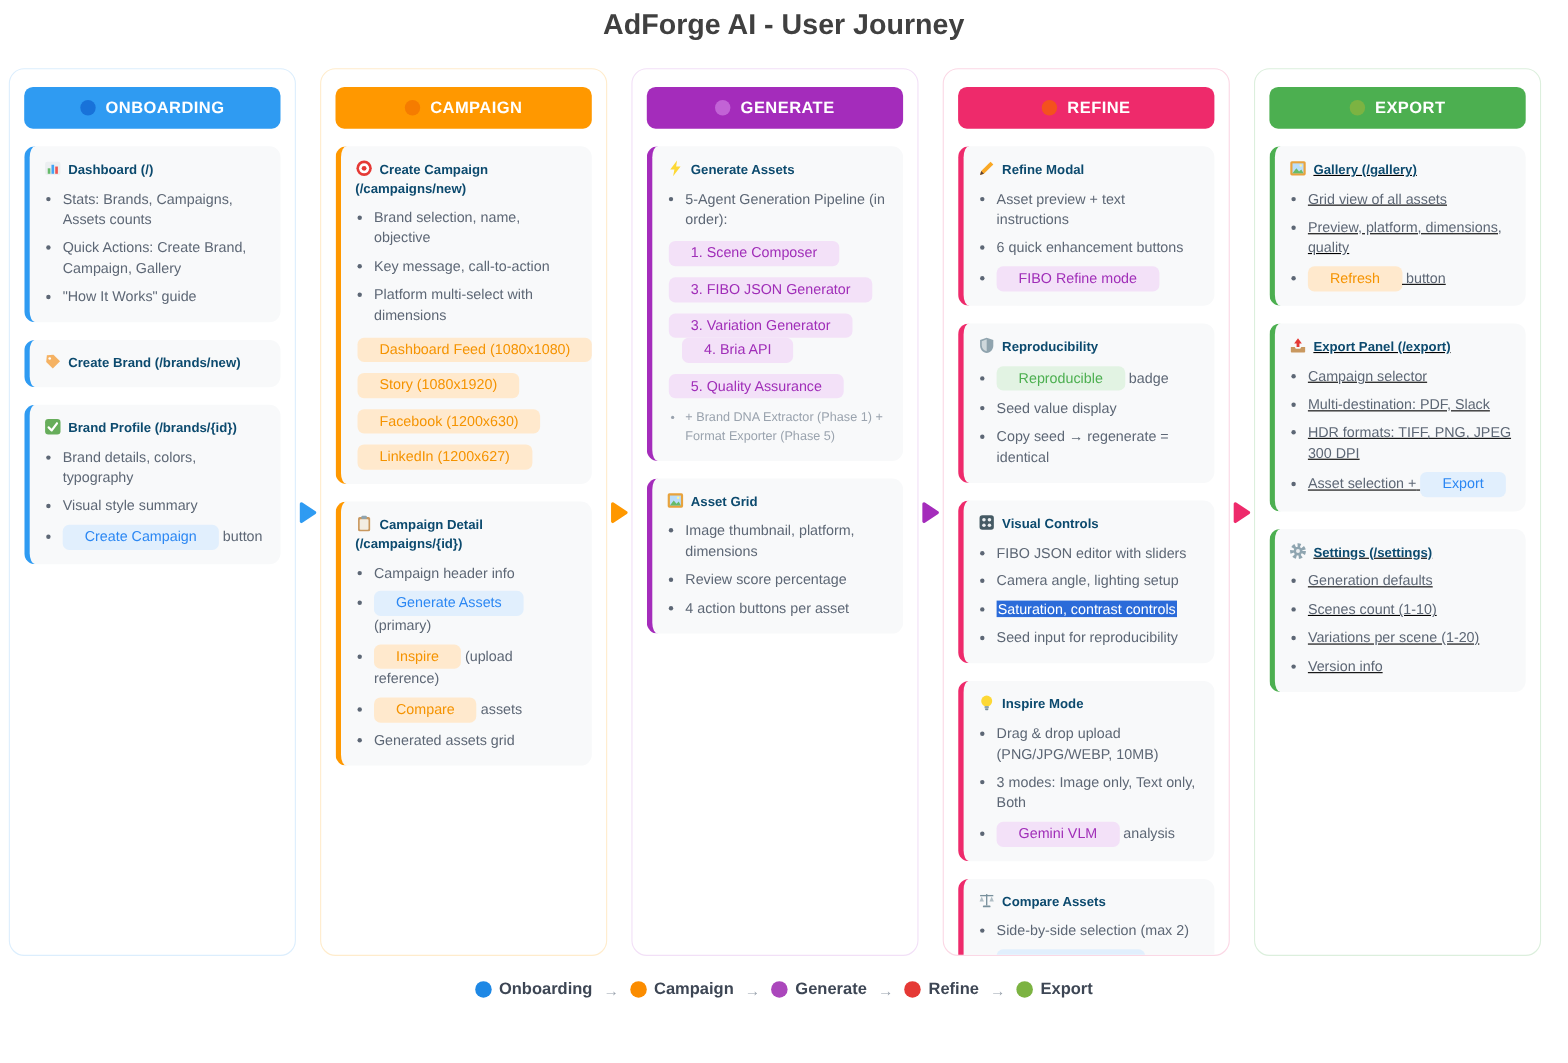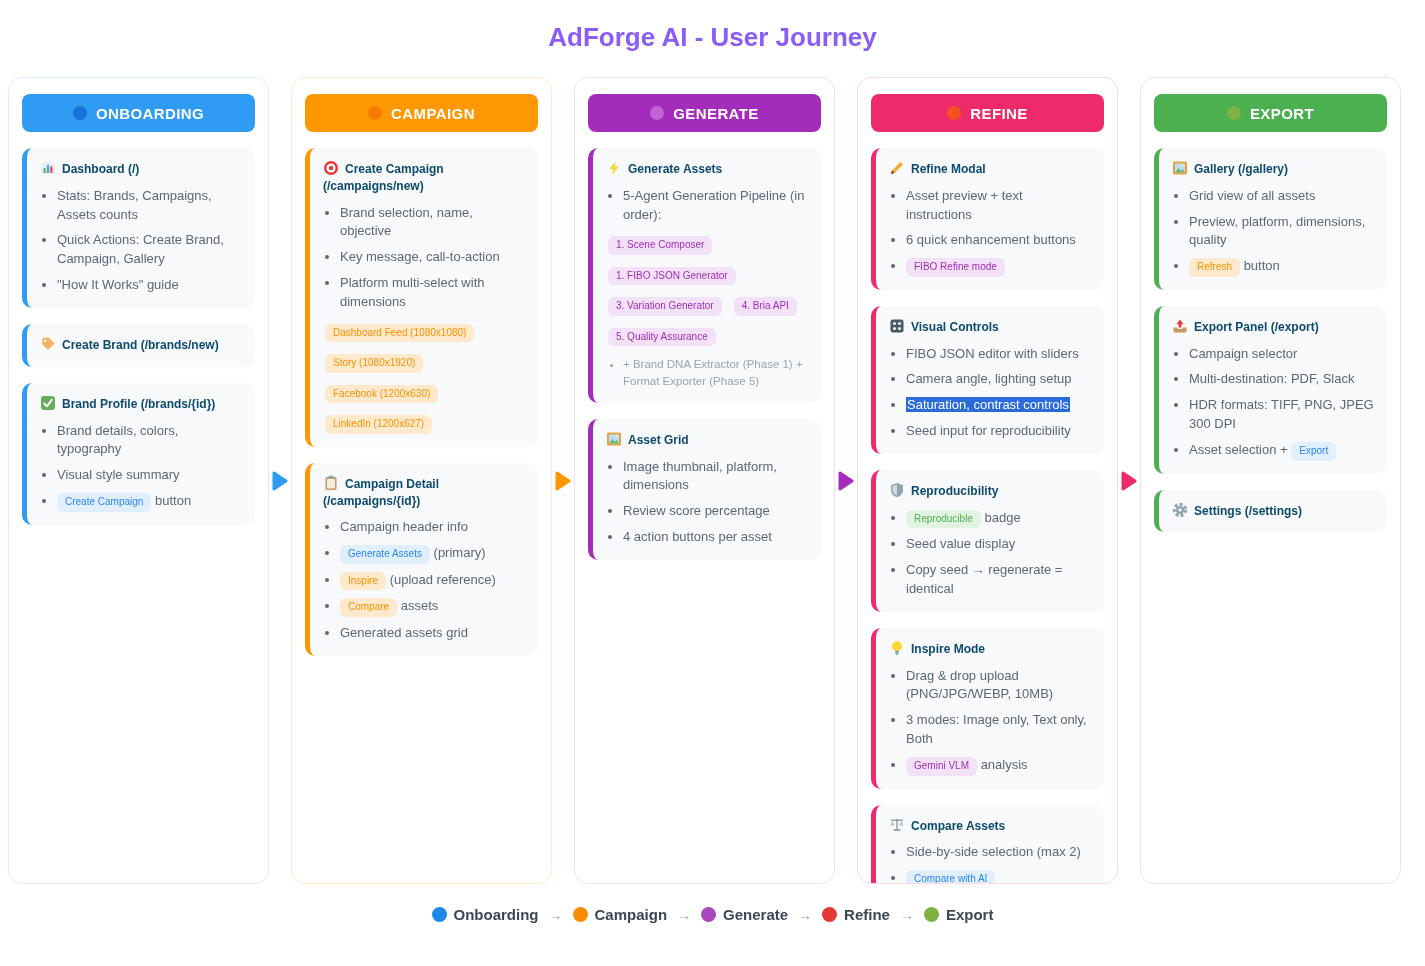--- a/index.html
+++ b/index.html
@@ -1,46 +1,46 @@
 <!DOCTYPE html>
 <html><head>
 <meta charset="utf-8">
 <style>
   html,body{margin:0;padding:0;background:#fff;}
   body{width:1425px;height:966px;font-family:"Liberation Sans",sans-serif;overflow:hidden;}
-  .page-title{text-align:center;font-size:26px;font-weight:700;color:#8b5cf6;padding-top:22px;margin:0 0 24px;}
+  .page-title{text-align:center;font-size:26px;font-weight:700;color:#404040;padding-top:7px;margin:0 0 24px;}
   .board{display:flex;align-items:stretch;padding:0 8px;}
   .column{flex:0 0 261px;box-sizing:border-box;border:1px solid #eee;border-radius:14px;background:#fff;padding:16px 13px;height:807px;overflow:hidden;}
   .gapcell{flex:0 0 22px;position:relative;}
   .arrow{position:absolute;top:394px;left:3px;width:16px;height:20px;}
   .arrow svg{display:block;width:16px;height:20px;}
   .pill{height:38px;border-radius:8px;display:flex;align-items:center;justify-content:center;gap:9px;color:#fff;font-weight:700;font-size:15px;letter-spacing:.4px;margin-bottom:16px;}
   .dot{width:14px;height:14px;border-radius:50%;flex:0 0 14px;}
   .card{background:#f8f9fa;border-left:5px solid #ccc;border-radius:10px;padding:12px 13px 13px;margin-bottom:16px;}
   .card-title{font-weight:700;font-size:12px;color:#0c4a6e;line-height:1.4;}
   .icon{display:inline-block;width:16px;height:16px;vertical-align:-3px;margin-right:6px;}
   .icon svg{width:16px;height:16px;display:block;}
   ul.items{margin:9px 0 0;padding-left:17px;color:#5d6775;font-size:13px;line-height:1.45;}
   ul.items li{margin-bottom:7px;}
   ul.items li:last-child{margin-bottom:0;}
   ul.items.small{font-size:11.5px;color:#9aa3ae;margin-top:10px;}
-  .badge{display:inline-block;padding:2px 8px 3px;border-radius:6px;font-size:10px;line-height:1.35;white-space:nowrap;}
+  .badge{display:inline-block;padding:2px 20px 3px;border-radius:6px;font-size:13px;line-height:1.35;white-space:nowrap;}
   .b-blue{background:#e1effd;color:#2b87f3;}
   .b-purple{background:#f3e1f8;color:#a02eb8;}
   .b-orange{background:#ffe9cd;color:#f59300;text-align:center;}
   .b-green{background:#e2f3e3;color:#4caf50;}
   .badge-row{margin:10px 0 0 2px;}
   .badge-row .badge + .badge{margin-left:12px;}
   .sel{background:#2b6bd9;color:#fff;padding:0 1px;}
   
   .col-0{border-color:#dceefd;} .col-0 .pill{background:#2f9bf2;} .col-0 .dot{background:#1872d9;} .col-0 .card{border-left-color:#2f9bf2;}
   .col-1{border-color:#ffeccc;} .col-1 .pill{background:#ff9800;} .col-1 .dot{background:#f57c00;} .col-1 .card{border-left-color:#ff9800;}
   .col-2{border-color:#f2e0f7;} .col-2 .pill{background:#a42cbb;} .col-2 .dot{background:#c263d6;} .col-2 .card{border-left-color:#a42cbb;}
   .col-3{border-color:#fbd8e5;} .col-3 .pill{background:#ee2a6b;} .col-3 .dot{background:#f4511e;} .col-3 .card{border-left-color:#ee2a6b;}
-  .col-4{border-color:#dcefdd;} .col-4 .pill{background:#4caf50;} .col-4 .dot{background:#7cb342;} .col-4 .card{border-left-color:#4caf50;}
+  .col-4{border-color:#dcefdd;} .col-4 .pill{background:#4caf50;} .col-4 .dot{background:#7cb342;} .col-4 .card{border-left-color:#4caf50;text-decoration:underline;}
   .gap-0 .arrow{color:#2f9bf2;} .gap-1 .arrow{color:#ff9800;} .gap-2 .arrow{color:#a42cbb;} .gap-3 .arrow{color:#ee2a6b;}
   
   .legend{display:flex;justify-content:center;align-items:center;gap:10px;margin-top:22px;font-size:15px;font-weight:700;color:#3d4654;}
   .lg-item{display:flex;align-items:center;gap:7px;}
   .lg-dot{width:15px;height:15px;border-radius:50%;}
   .lg-sep{color:#9aa3ae;font-weight:400;font-size:14px;}
   .lgc-0{background:#1e88e5;} .lgc-1{background:#fb8c00;} .lgc-2{background:#ab47bc;} .lgc-3{background:#e53935;} .lgc-4{background:#7cb342;}
 </style>
 </head>
 <body>
@@ -151,21 +151,21 @@
     </div>
 
     <div class="card">
       <div class="card-title"><span class="icon"><svg viewBox="0 0 16 16">
               <path d="M9.5 0.8 L3.3 9 H7.1 L5.9 15.2 L12.7 6.4 H8.7 Z" fill="#fdd835"></path>
             </svg></span><span>Generate Assets</span></div>
       <ul class="items">
         <li><span>5-Agent Generation Pipeline (in order):</span></li>
       </ul>
       <div class="badge-row"><span class="badge b-purple">1. Scene Composer</span></div>
-      <div class="badge-row"><span class="badge b-purple">1. FIBO JSON Generator</span></div>
+      <div class="badge-row"><span class="badge b-purple">3. FIBO JSON Generator</span></div>
       <div class="badge-row"><span class="badge b-purple">3. Variation Generator</span><span class="badge b-purple">4. Bria API</span></div>
       <div class="badge-row"><span class="badge b-purple">5. Quality Assurance</span></div>
       <ul class="items small">
         <li><span>+ Brand DNA Extractor (Phase 1) + Format Exporter (Phase 5)</span></li>
       </ul>
     </div>
 
     <div class="card">
       <div class="card-title"><span class="icon"><svg viewBox="0 0 16 16">
               <rect x="1" y="1.5" width="14" height="13" rx="1.5" fill="#e8a33d"></rect>
@@ -202,48 +202,48 @@
             </svg></span><span>Refine Modal</span></div>
       <ul class="items">
         <li><span>Asset preview + text instructions</span></li>
         <li><span>6 quick enhancement buttons</span></li>
         <li><span class="badge b-purple">FIBO Refine mode</span></li>
       </ul>
     </div>
 
     <div class="card">
       <div class="card-title"><span class="icon"><svg viewBox="0 0 16 16">
+              <path d="M8 1 L14 3.2 V8 C14 11.8 11.4 14.3 8 15 C4.6 14.3 2 11.8 2 8 V3.2 Z" fill="#90a4ae"></path>
+              <path d="M8 2.5 V13.4 C5.5 12.7 3.5 10.7 3.5 8 V4.2 Z" fill="#cfd8dc"></path>
+            </svg></span><span>Reproducibility</span></div>
+      <ul class="items">
+        <li><span class="badge b-green">Reproducible</span> <span>badge</span></li>
+        <li><span>Seed value display</span></li>
+        <li><span>Copy seed → regenerate = identical</span></li>
+      </ul>
+    </div>
+
+    <div class="card">
+      <div class="card-title"><span class="icon"><svg viewBox="0 0 16 16">
               <rect x="1.5" y="1.5" width="13" height="13" rx="2.5" fill="#455a64"></rect>
               <circle cx="5.5" cy="5.5" r="1.6" fill="#eceff1"></circle>
               <circle cx="10.5" cy="5.5" r="1.6" fill="#eceff1"></circle>
               <circle cx="5.5" cy="10.5" r="1.6" fill="#eceff1"></circle>
               <circle cx="10.5" cy="10.5" r="1.6" fill="#eceff1"></circle>
             </svg></span><span>Visual Controls</span></div>
       <ul class="items">
         <li><span>FIBO JSON editor with sliders</span></li>
         <li><span>Camera angle, lighting setup</span></li>
         <li><span class="sel">Saturation, contrast controls</span></li>
         <li><span>Seed input for reproducibility</span></li>
       </ul>
     </div>
 
     <div class="card">
       <div class="card-title"><span class="icon"><svg viewBox="0 0 16 16">
-              <path d="M8 1 L14 3.2 V8 C14 11.8 11.4 14.3 8 15 C4.6 14.3 2 11.8 2 8 V3.2 Z" fill="#90a4ae"></path>
-              <path d="M8 2.5 V13.4 C5.5 12.7 3.5 10.7 3.5 8 V4.2 Z" fill="#cfd8dc"></path>
-            </svg></span><span>Reproducibility</span></div>
-      <ul class="items">
-        <li><span class="badge b-green">Reproducible</span> <span>badge</span></li>
-        <li><span>Seed value display</span></li>
-        <li><span>Copy seed → regenerate = identical</span></li>
-      </ul>
-    </div>
-
-    <div class="card">
-      <div class="card-title"><span class="icon"><svg viewBox="0 0 16 16">
               <circle cx="8" cy="6.3" r="5" fill="#fdd835"></circle>
               <rect x="6" y="10.8" width="4" height="2.2" rx="0.8" fill="#90a4ae"></rect>
               <rect x="6.5" y="13.2" width="3" height="1.5" rx="0.7" fill="#78909c"></rect>
             </svg></span><span>Inspire Mode</span></div>
       <ul class="items">
         <li><span>Drag &amp; drop upload (PNG/JPG/WEBP, 10MB)</span></li>
         <li><span>3 modes: Image only, Text only, Both</span></li>
         <li><span class="badge b-purple">Gemini VLM</span> <span>analysis</span></li>
       </ul>
     </div>
@@ -304,20 +304,26 @@
         <li><span>Asset selection +</span> <span class="badge b-blue">Export</span></li>
       </ul>
     </div>
 
     <div class="card">
       <div class="card-title"><span class="icon"><svg viewBox="0 0 16 16">
               <circle cx="8" cy="8" r="5.2" fill="none" stroke="#8fa5b0" stroke-width="4" stroke-dasharray="2.6 2.1"></circle>
               <circle cx="8" cy="8" r="4" fill="#8fa5b0"></circle>
               <circle cx="8" cy="8" r="1.8" fill="#eceff1"></circle>
             </svg></span><span>Settings (/settings)</span></div>
+      <ul class="items">
+        <li><span>Generation defaults</span></li>
+        <li><span>Scenes count (1-10)</span></li>
+        <li><span>Variations per scene (1-20)</span></li>
+        <li><span>Version info</span></li>
+      </ul>
     </div>
   </div>
 
 </div>
 
 <div class="legend">
   <span class="lg-item">
       <span class="lg-dot lgc-0"></span>
       <span>Onboarding</span>
     </span>

